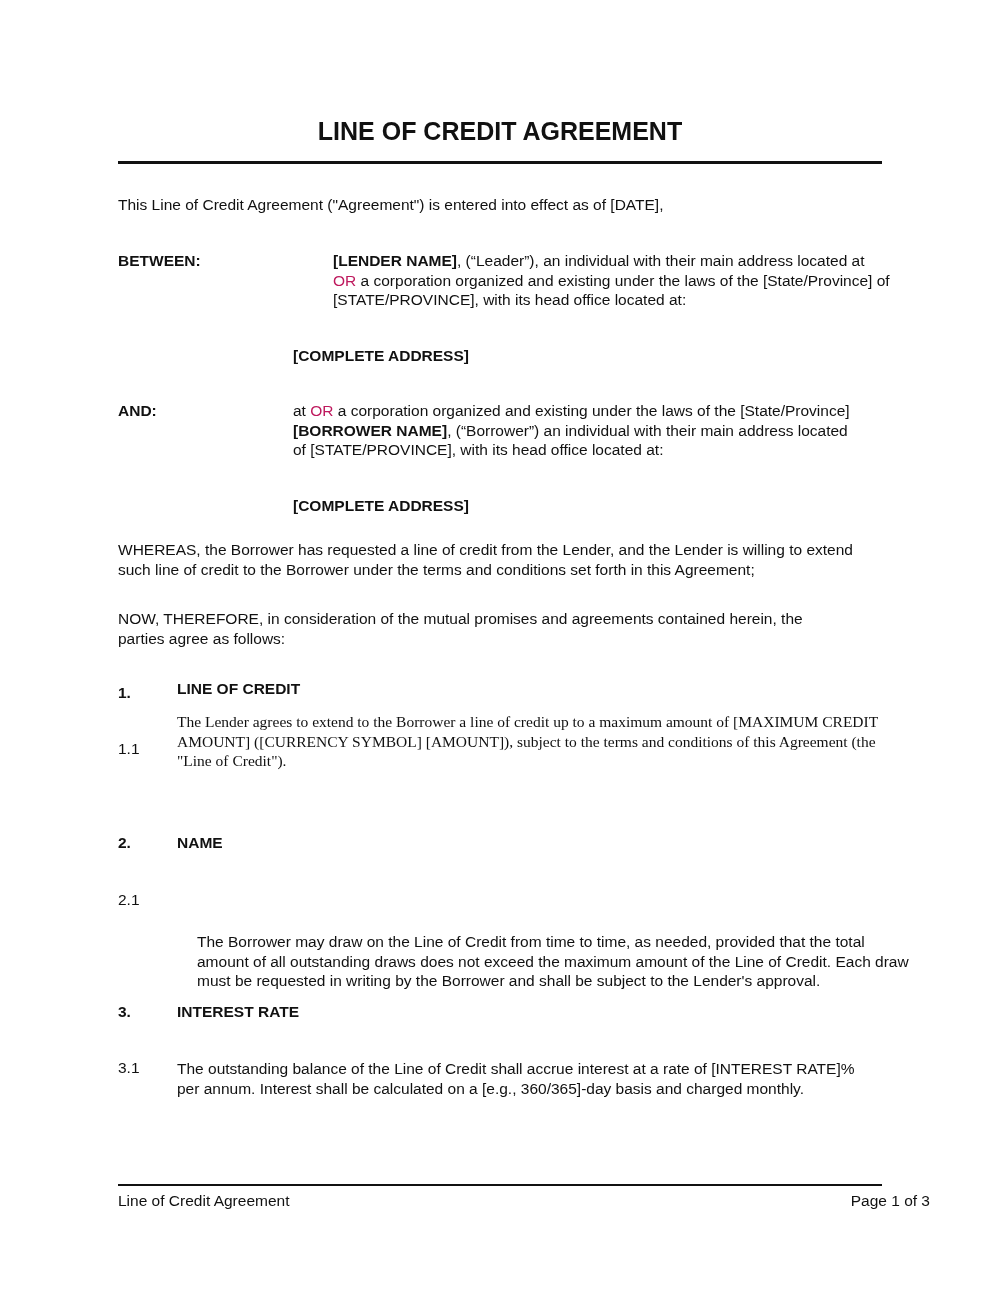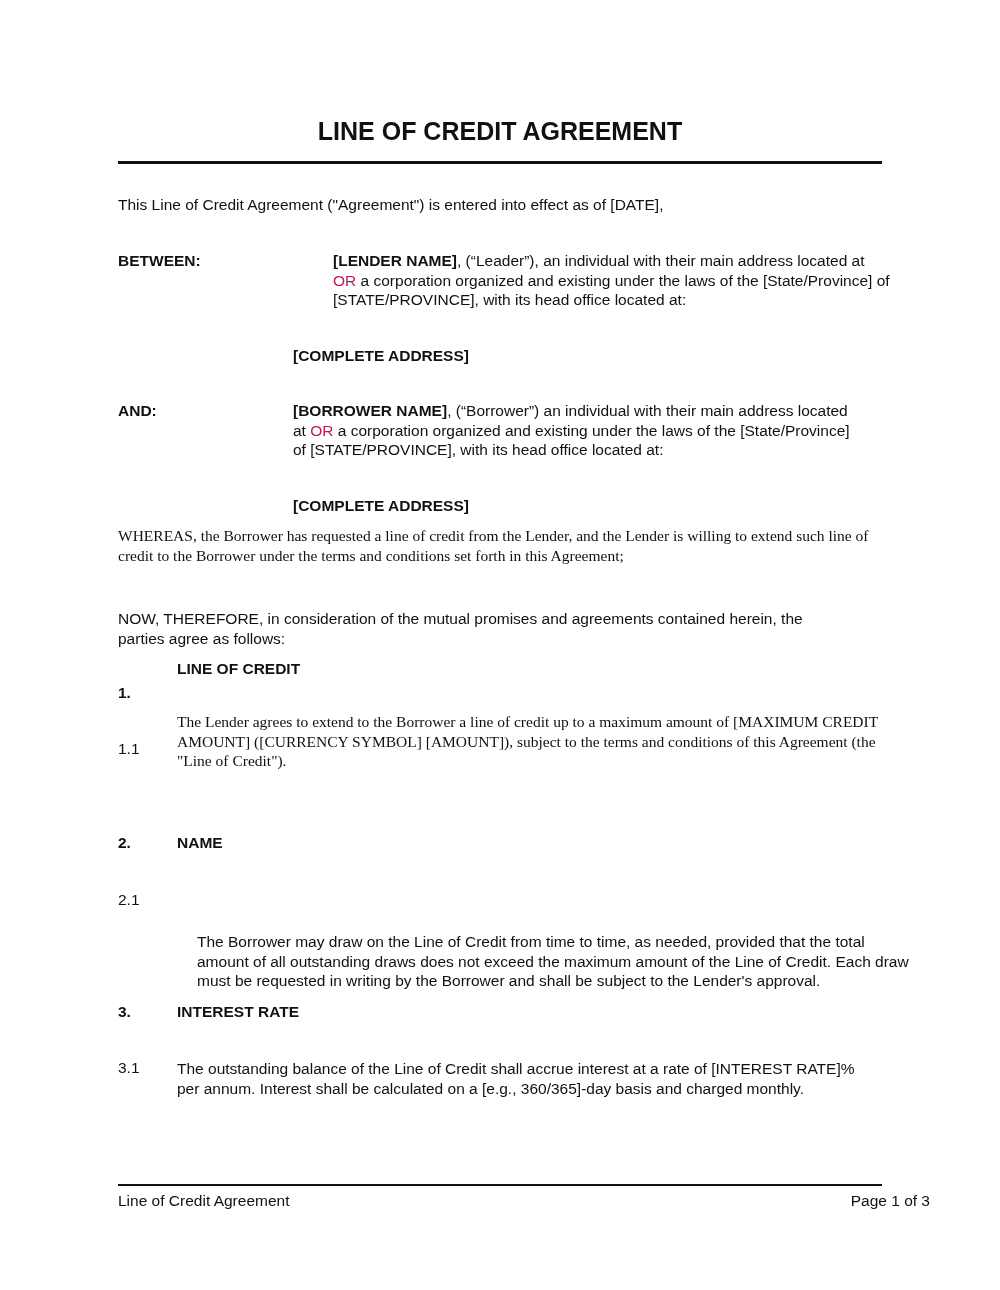--- a/index.html
+++ b/index.html
@@ -32,31 +32,31 @@
   <div class="label" style="top:252px;text-align:right;">BETWEEN:</div>
   <div class="indent" style="top:251px;margin-left:40px;">
     <div><span class="bold">[LENDER NAME]</span><span>, (“Leader”), an individual with their main address located at</span></div>
     <div><span class="gray">OR</span><span> a corporation organized and existing under the laws of the [State/Province] of</span></div>
     <div>[STATE/PROVINCE], with its head office located at:</div>
   </div>
   <div class="indent bold" style="top:346px;">[COMPLETE ADDRESS]</div>
 
   <div class="label" style="top:402px;">AND:</div>
   <div class="indent" style="top:401px;">
+    <div><span>at </span><span class="gray">OR</span><span> a corporation organized and existing under the laws of the [State/Province]</span></div>
     <div><span class="bold">[BORROWER NAME]</span><span>, (“Borrower”) an individual with their main address located</span></div>
-    <div><span>at </span><span class="gray">OR</span><span> a corporation organized and existing under the laws of the [State/Province]</span></div>
     <div>of [STATE/PROVINCE], with its head office located at:</div>
   </div>
   <div class="indent bold" style="top:496px;">[COMPLETE ADDRESS]</div>
 
-  <div class="p" style="top:526px; width:760px;font-family:Liberation Serif, serif;">WHEREAS, the Borrower has requested a line of credit from the Lender, and the Lender is willing to extend such line of credit to the Borrower under the terms and conditions set forth in this Agreement;</div>
+  <div class="p" style="top:540px; width:760px;">WHEREAS, the Borrower has requested a line of credit from the Lender, and the Lender is willing to extend such line of credit to the Borrower under the terms and conditions set forth in this Agreement;</div>
   <div class="p" style="top:609px; width:730px;">NOW, THEREFORE, in consideration of the mutual promises and agreements contained herein, the parties agree as follows:</div>
 
   <div class="num bold" style="top:684px;">1.</div>
-  <div class="sec-title" style="top:660px;">LINE OF CREDIT</div>
+  <div class="sec-title" style="top:680px;">LINE OF CREDIT</div>
   <div class="num" style="top:740px;">1.1</div>
   <div class="clause" style="top:712px;font-family:Liberation Serif, serif;">The Lender agrees to extend to the Borrower a line of credit up to a maximum amount of [MAXIMUM CREDIT AMOUNT] ([CURRENCY SYMBOL] [AMOUNT]), subject to the terms and conditions of this Agreement (the "Line of Credit").</div>
 
   <div class="num bold" style="top:834px;">2.</div>
   <div class="sec-title" style="top:834px;">NAME</div>
   <div class="num" style="top:891px;">2.1</div>
   <div class="clause" style="top:932px;margin-left:20px;">The Borrower may draw on the Line of Credit from time to time, as needed, provided that the total amount of all outstanding draws does not exceed the maximum amount of the Line of Credit. Each draw must be requested in writing by the Borrower and shall be subject to the Lender's approval.</div>
 
   <div class="num bold" style="top:1003px;">3.</div>
   <div class="sec-title" style="top:1003px;">INTEREST RATE</div>

